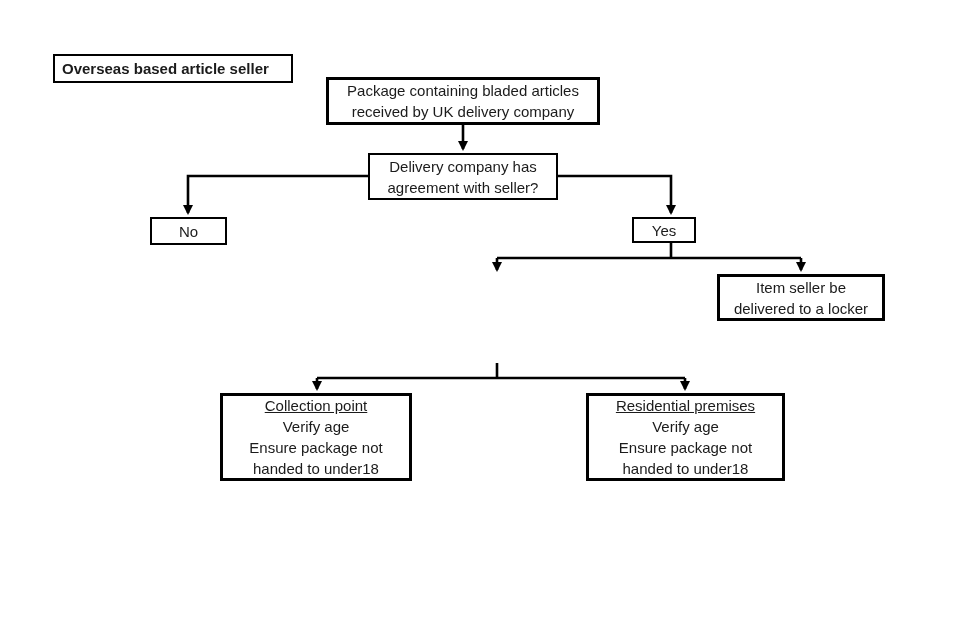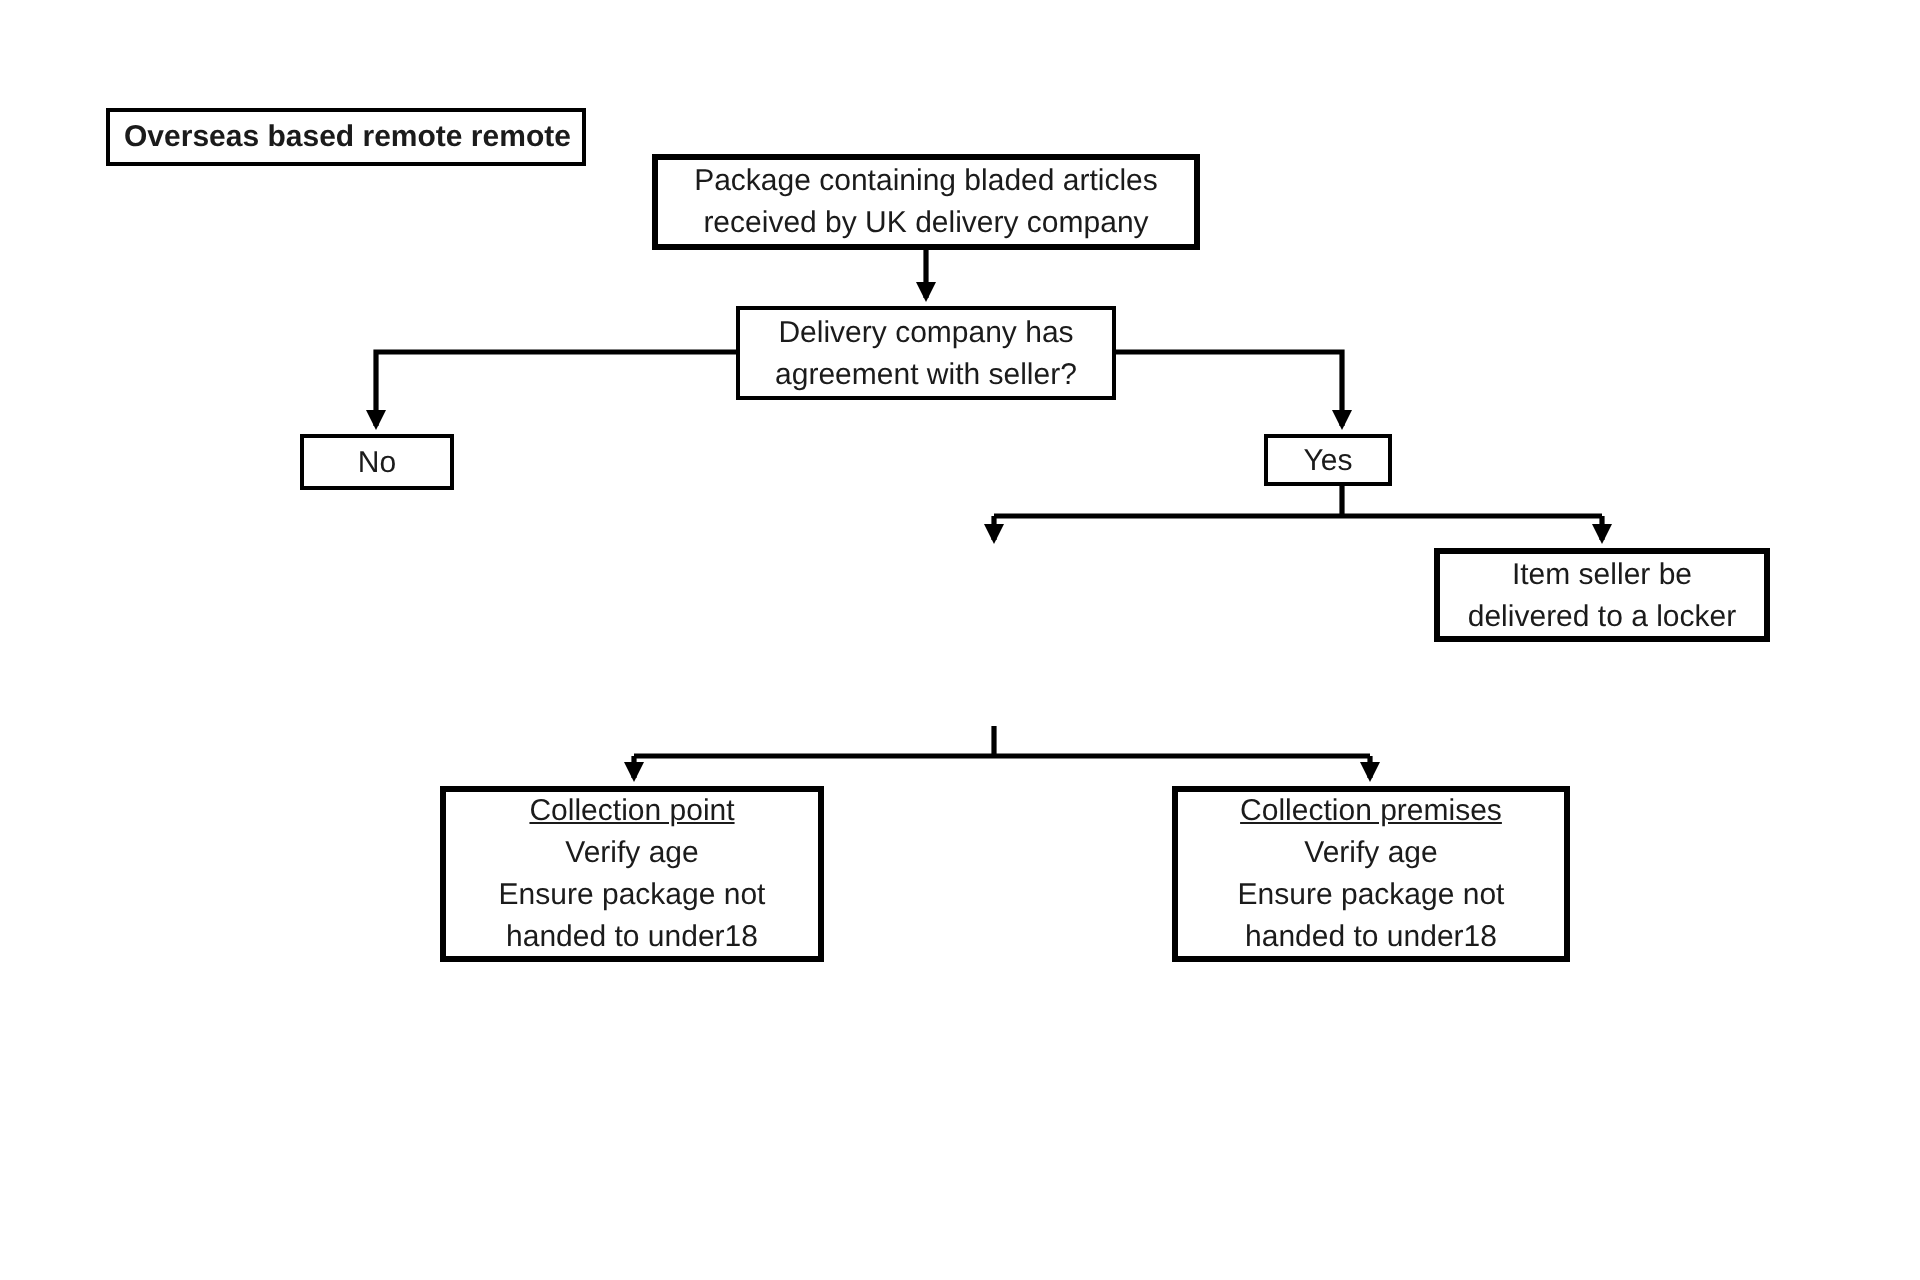--- a/index.html
+++ b/index.html
@@ -75,21 +75,21 @@
     <path class="line" d="M497 258 H801"></path>
     <path class="line" d="M497 258 V270" marker-end="url(#arrow)"></path>
     <path class="line" d="M801 258 V270" marker-end="url(#arrow)"></path>
     <path class="line" d="M497 363 V379"></path>
     <path class="line" d="M317 378 H685"></path>
     <path class="line" d="M317 378 V389" marker-end="url(#arrow)"></path>
     <path class="line" d="M685 378 V389" marker-end="url(#arrow)"></path>
   </svg>
 
   <div class="node legend-box">
-    <span class="node-label-text">Overseas based remote remote</span>
+    <span class="node-label-text">Overseas based article seller</span>
   </div>
 
   <div class="node thick node-package">
     <span class="node-label-text">Package containing bladed articles
 received by UK delivery company</span>
   </div>
 
   <div class="node node-agreement">
     <span class="node-label-text">Delivery company has
 agreement with seller?</span>
@@ -110,19 +110,19 @@
   </div>
 
   <div class="node thick node-collection">
     <span class="node-title">Collection point</span>
     <span class="node-label-text">Verify age
 Ensure package not
 handed to under18</span>
   </div>
 
   <div class="node thick node-residential">
-    <span class="node-title">Collection premises</span>
+    <span class="node-title">Residential premises</span>
     <span class="node-label-text">Verify age
 Ensure package not
 handed to under18</span>
   </div>
 
 </div>
 
 </body></html>

